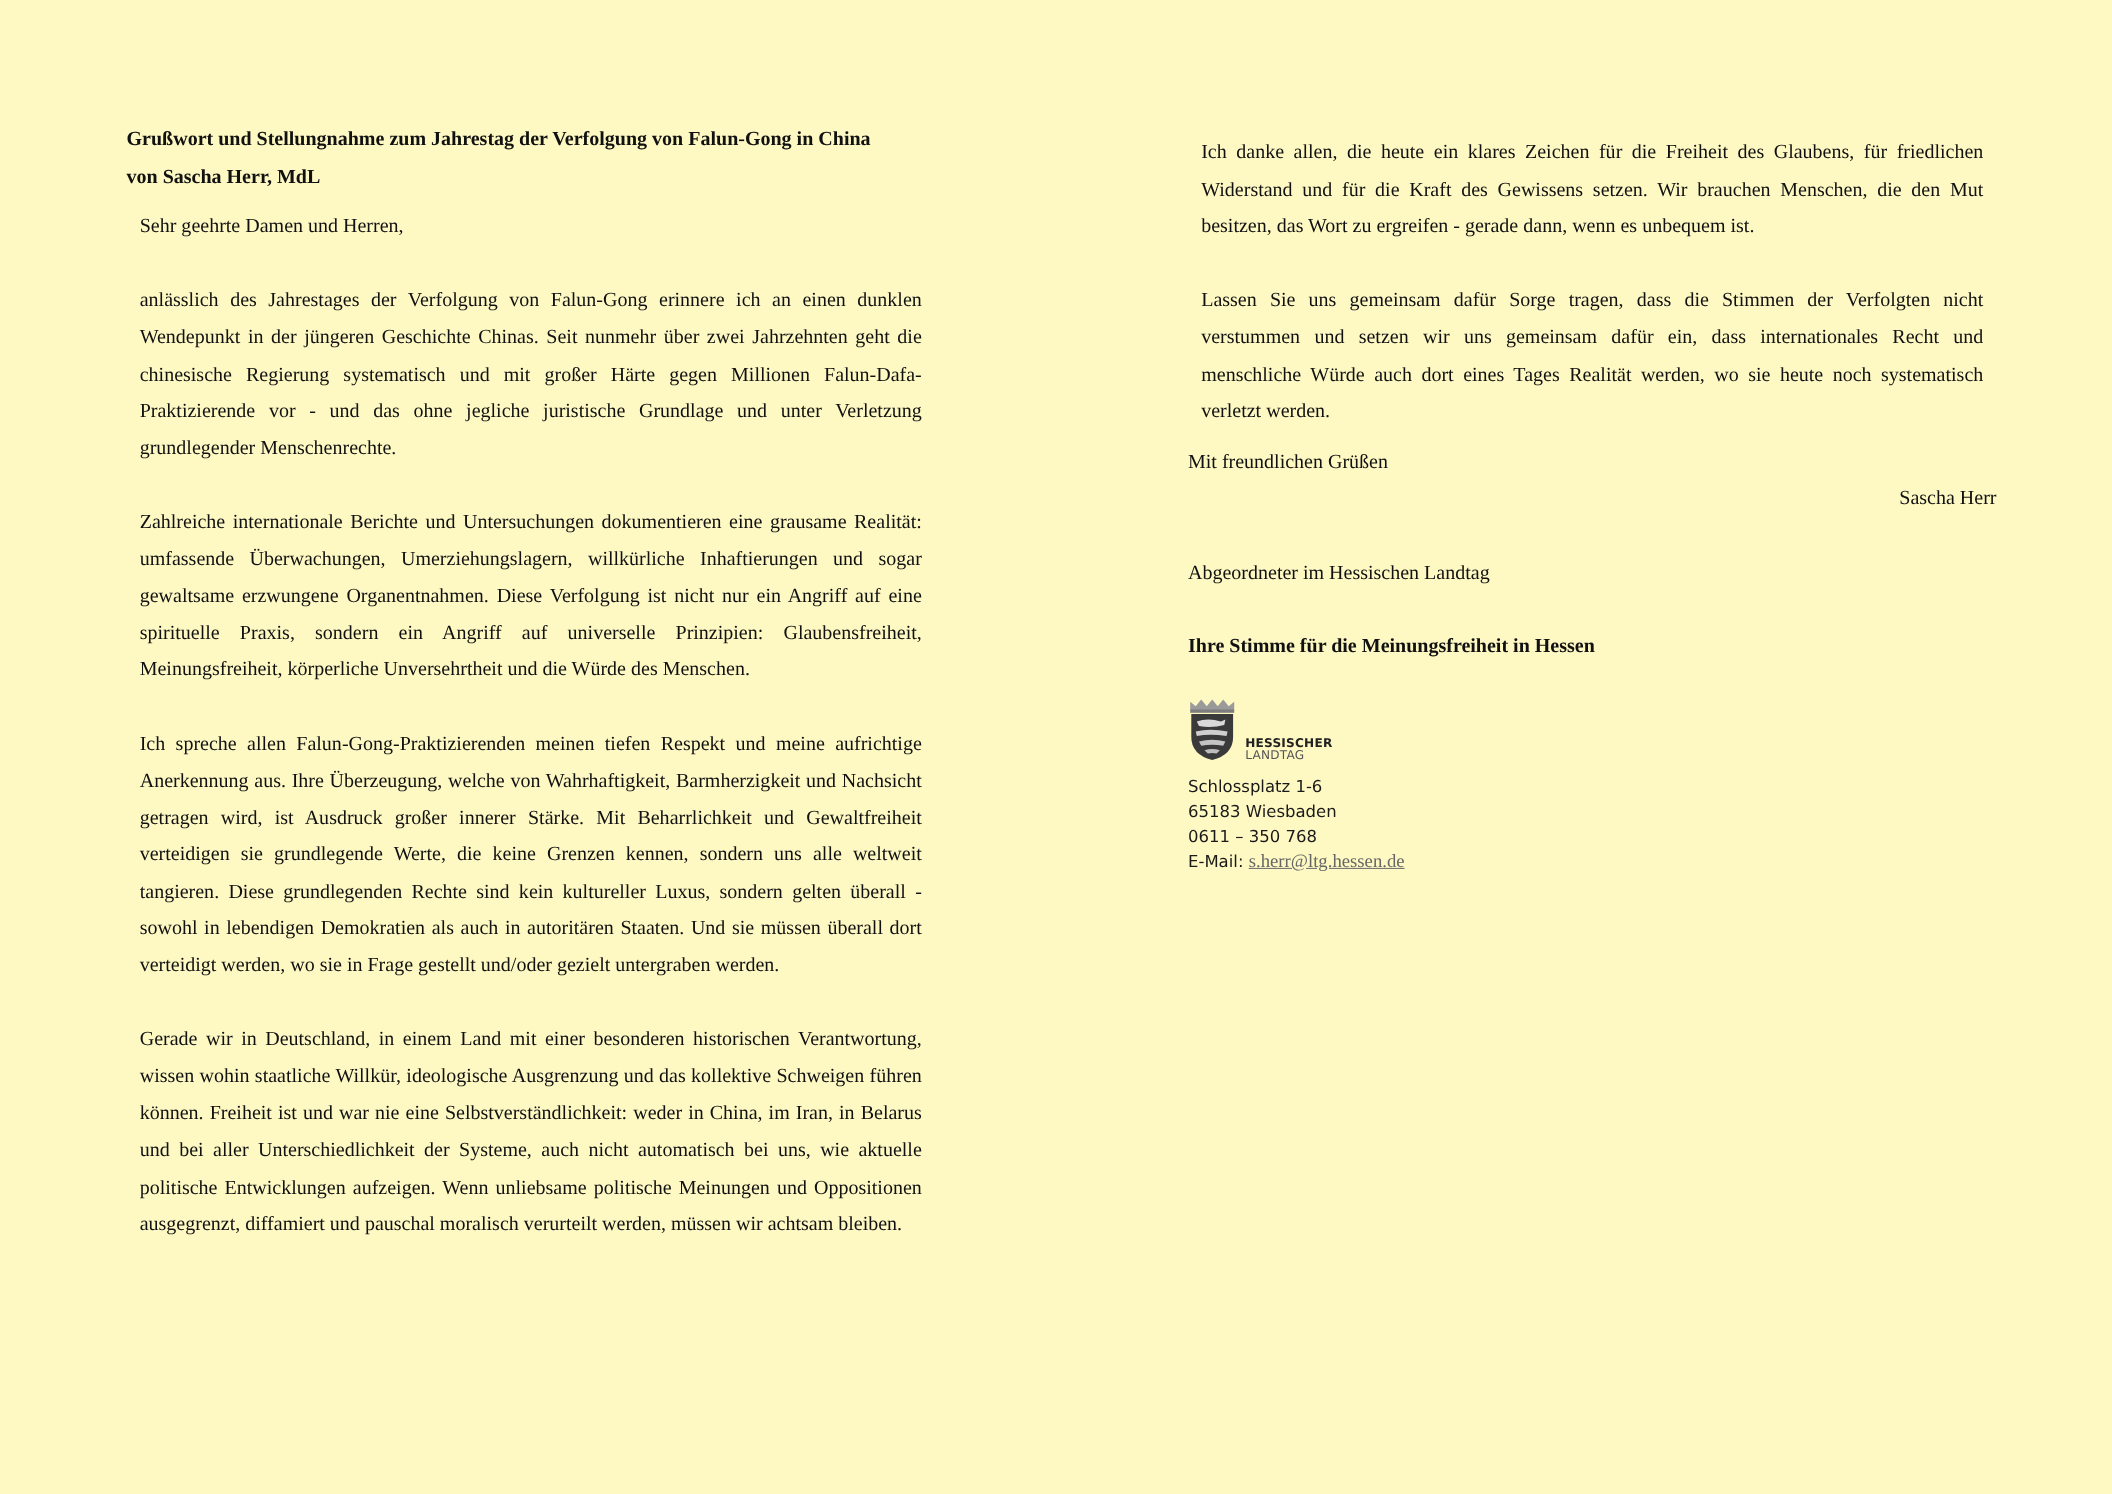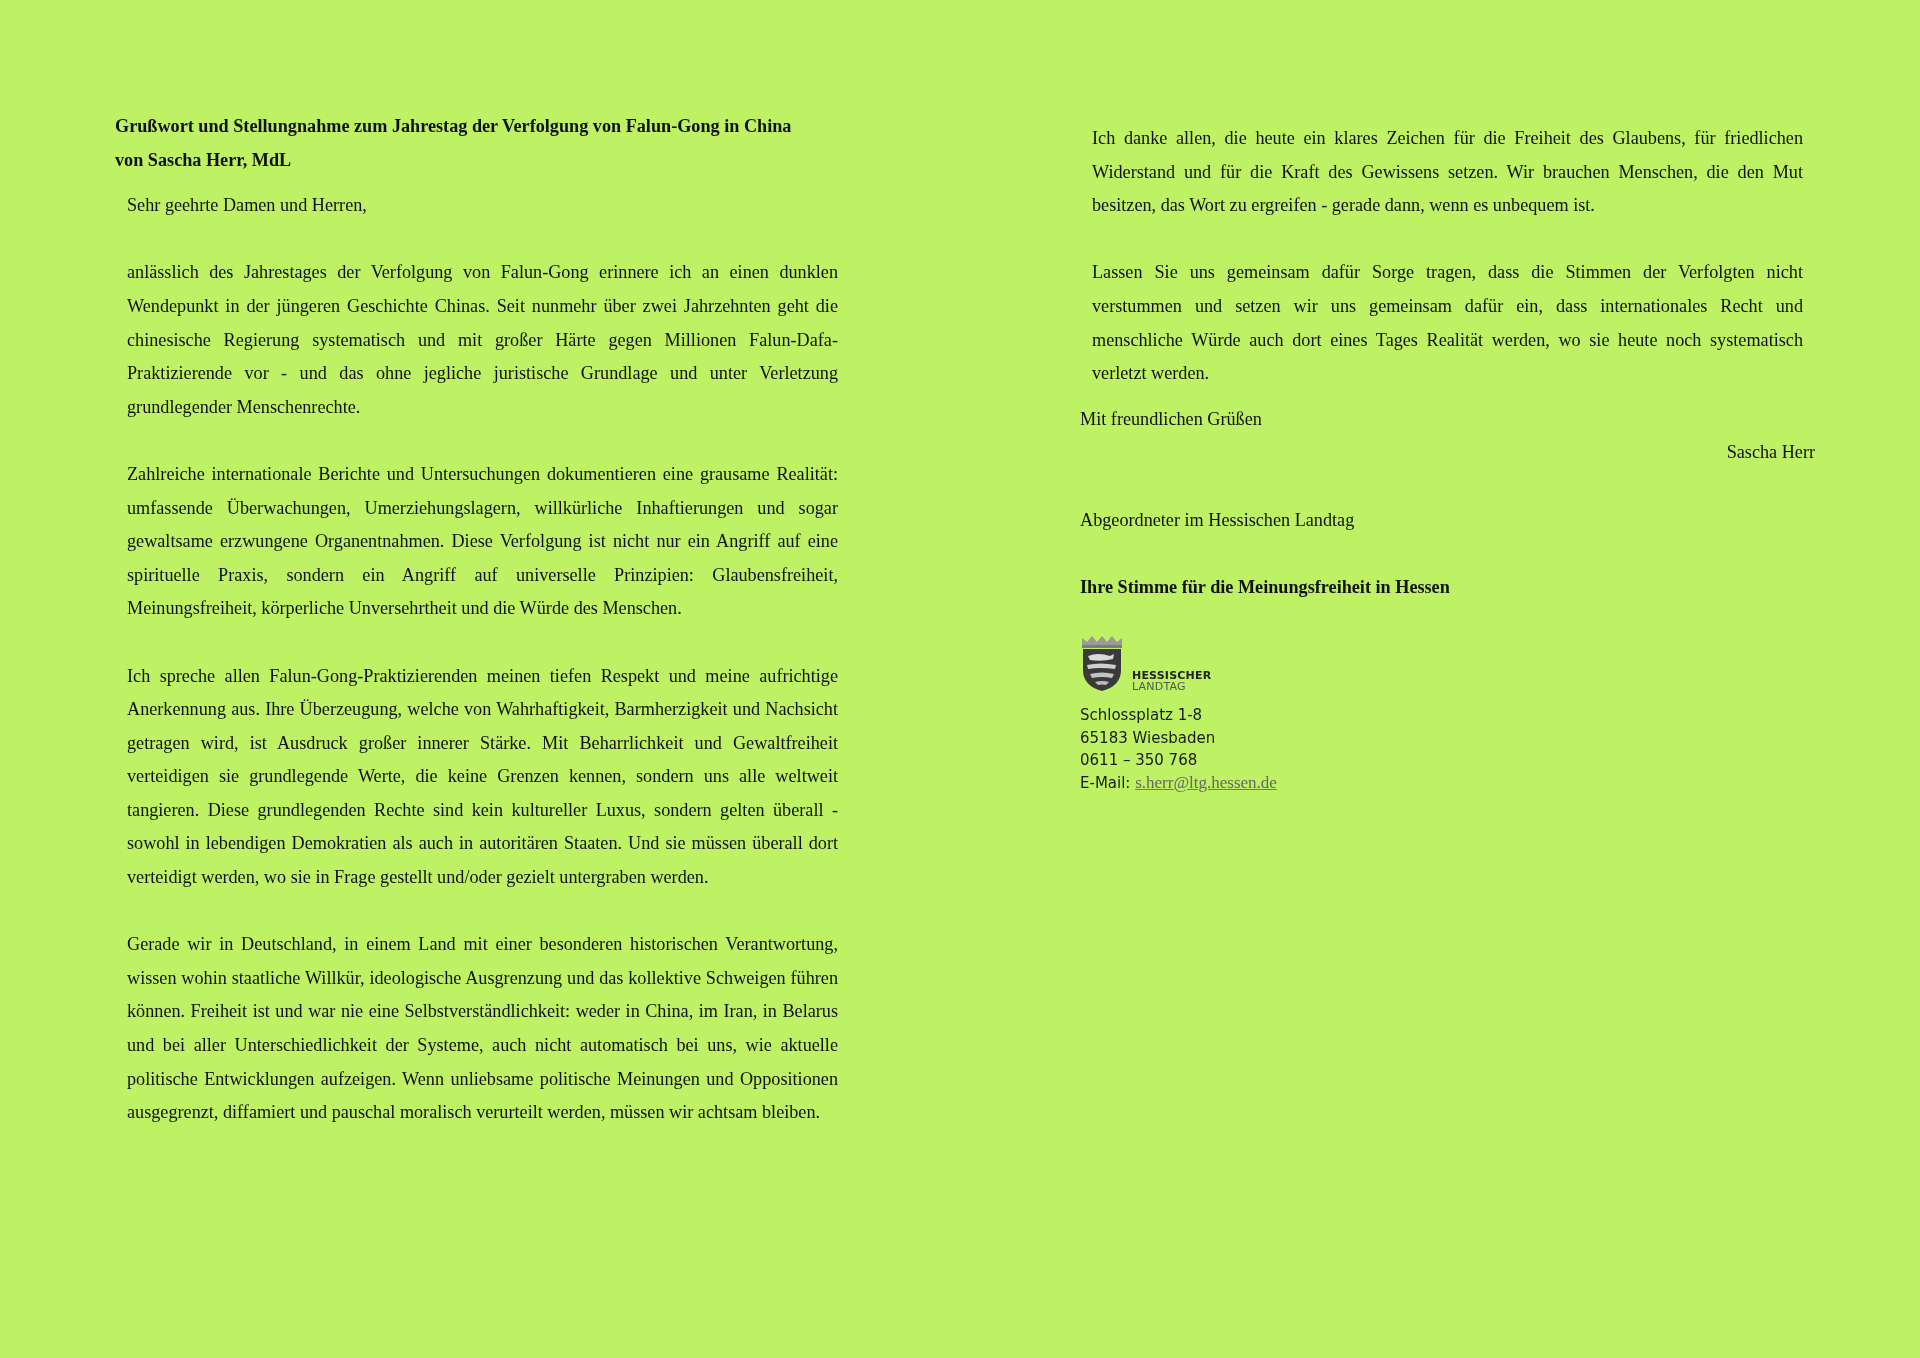--- a/index.html
+++ b/index.html
@@ -14,21 +14,21 @@
       overflow: hidden;
       font-family: "Liberation Serif", serif;
       color: #111111;
     }
     .page {
       position: absolute;
       top: 0;
       left: 0;
       width: 1920px;
       height: 1358px;
-      background: #bef264;
+      background: #fef9c3;
     }
     .column {
       position: absolute;
       top: 110px;
       width: 735px;
       font-size: 18.2px;
       line-height: 33.6px;
     }
     .col-left { left: 115px; }
     .col-right { left: 1080px; }
@@ -146,20 +146,20 @@
           <path d="M15 48 Q22 46 29 48 L26 51 Q22 50 18 51 Z" fill="#bdbdbd"></path>
         </svg>
       </div>
       <div class="logo-text">
         <span class="logo-line1">HESSISCHER</span>
         <span class="logo-line2">LANDTAG</span>
       </div>
     </div>
 
     <div class="address">
-      <div>Schlossplatz 1-8</div>
+      <div>Schlossplatz 1-6</div>
       <div>65183 Wiesbaden</div>
       <div>0611 – 350 768</div>
       <div><span>E-Mail: </span><a class="email-link">s.herr@ltg.hessen.de</a></div>
     </div>
   </div>
 
 </div>
 
 </body></html>

